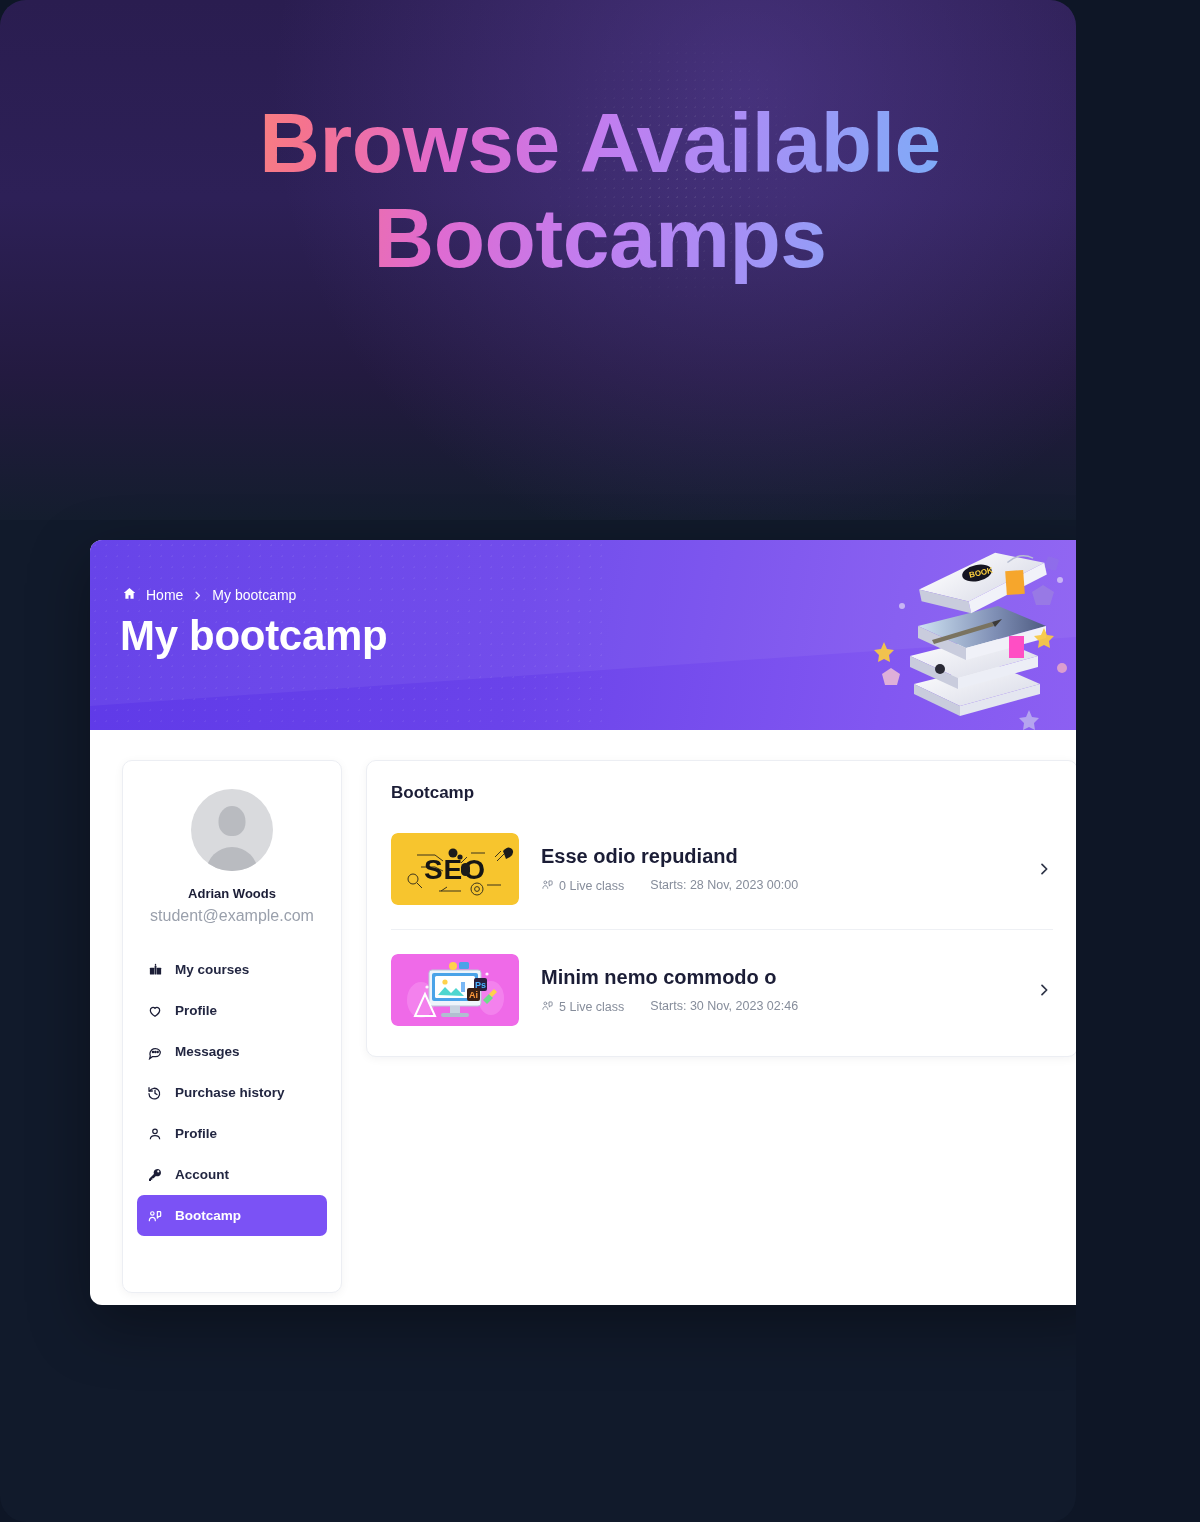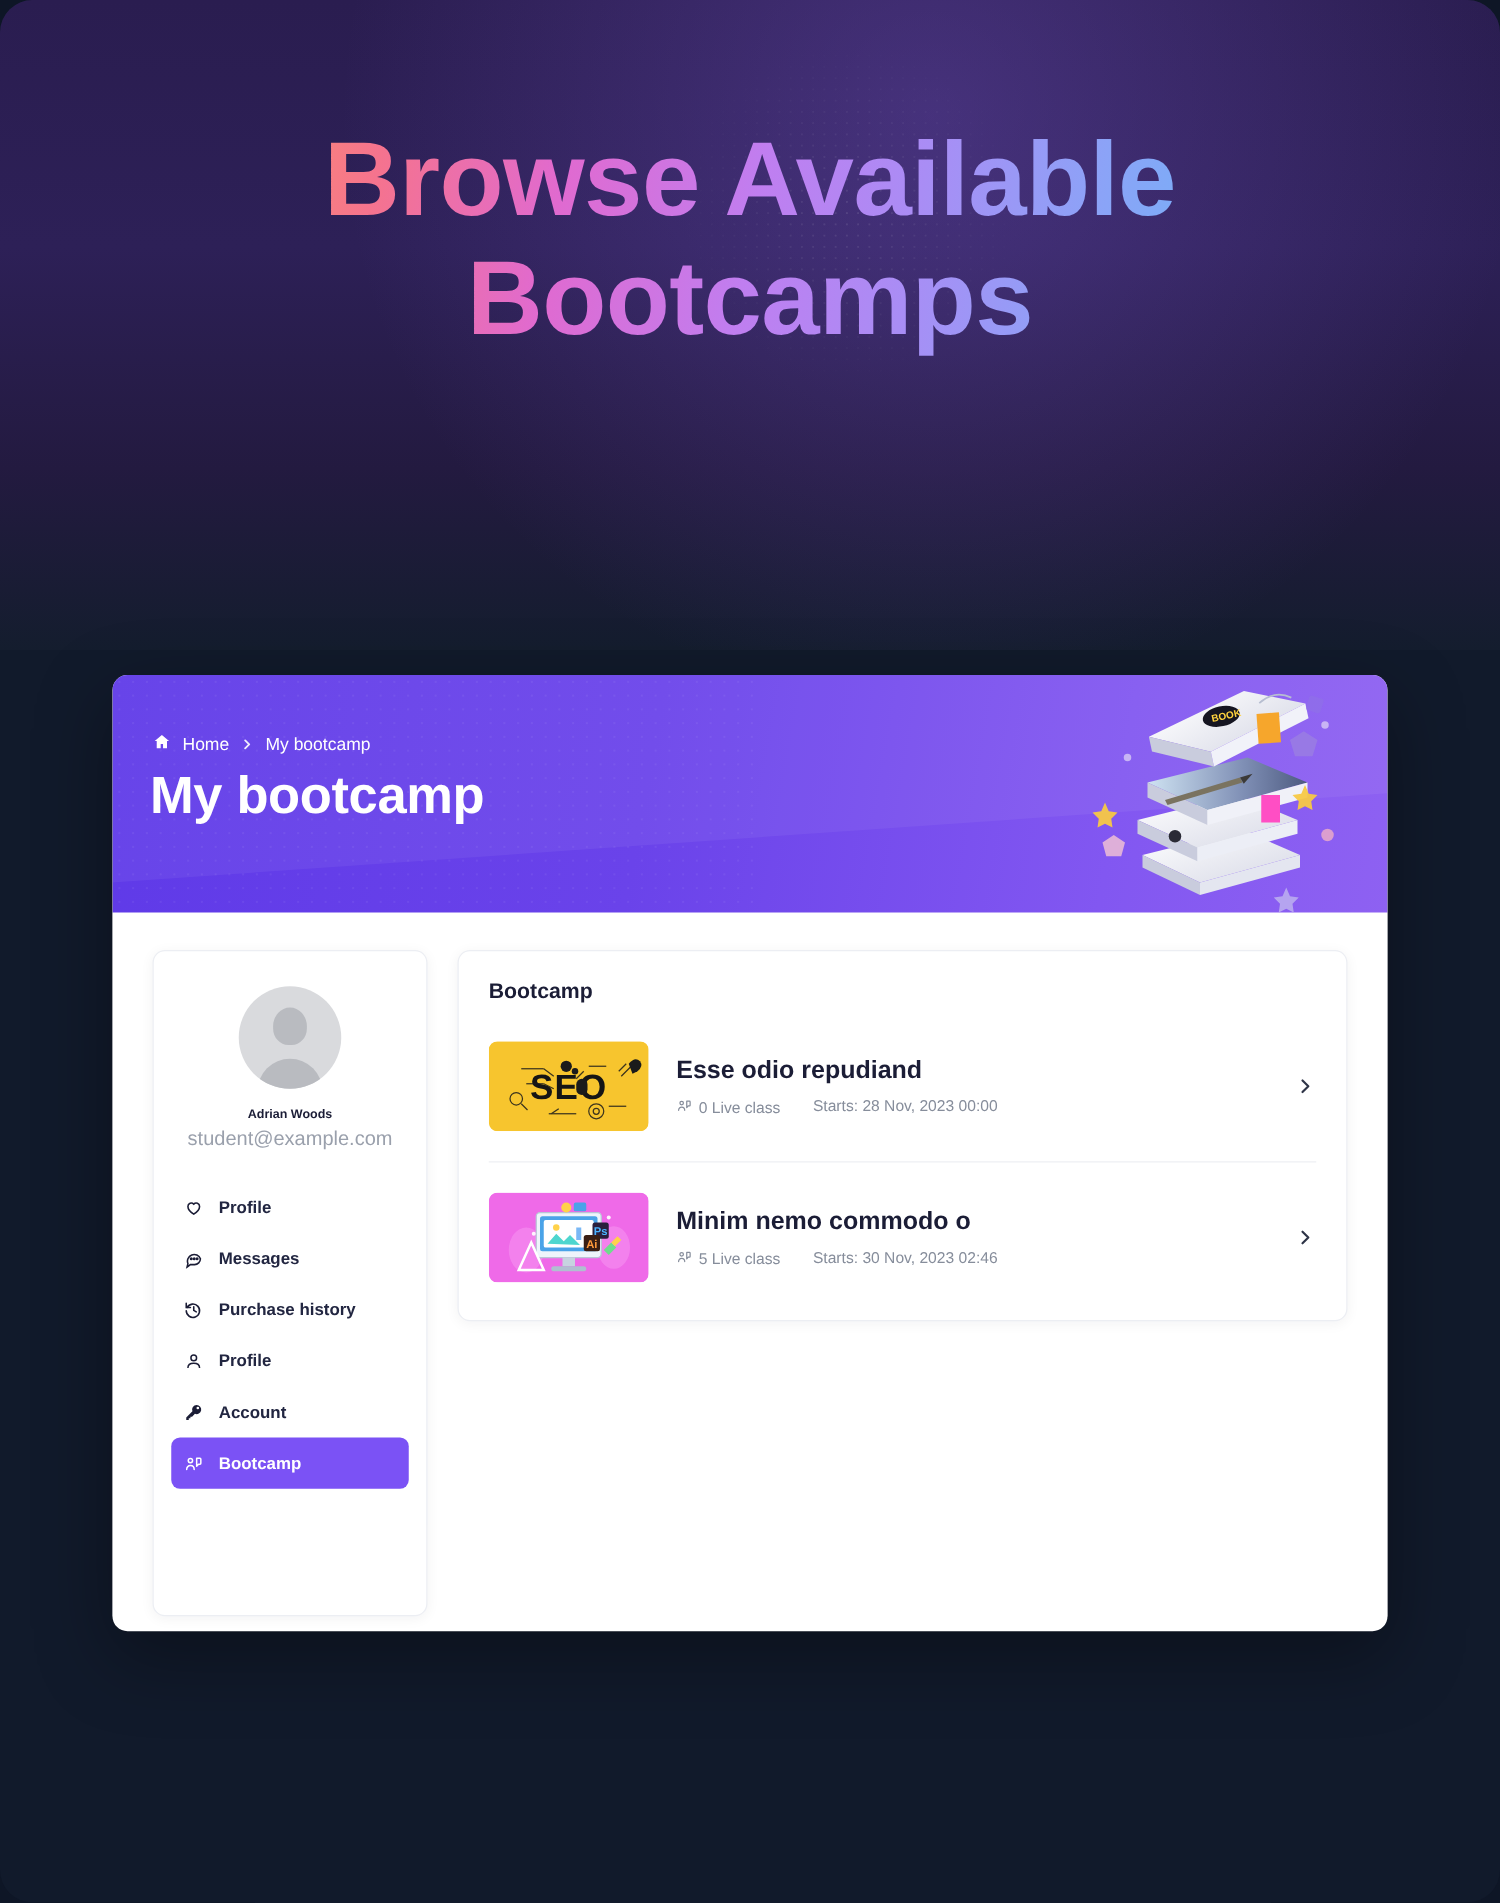--- a/index.html
+++ b/index.html
@@ -8,21 +8,21 @@
     width: 1200px;
     height: 1522px;
     overflow: hidden;
     background: #0e1626;
     font-family: "Liberation Sans", sans-serif;
   }
 
   
   .page {
     position: relative;
-    width: 1200px;
+    width: 1076px;
     height: 1522px;
     background: #111a2b;
     border-radius: 26px;
     overflow: hidden;
   }
 
   
   .hero-bg {
     position: absolute;
     left: 0; top: 0;
@@ -186,21 +186,21 @@
     position: absolute;
     left: 50%; bottom: -14px;
     transform: translateX(-50%);
     width: 52px; height: 38px;
     border-radius: 26px 26px 0 0;
     background: #b9bbc0;
   }
   .user-name {
     margin-top: 15px;
     text-align: center;
-    font-size: 10px;
+    font-size: 13px;
     font-weight: 700;
     color: #1b1d36;
   }
   .user-mail {
     margin-top: 6px;
     text-align: center;
     font-size: 16px;
     color: #9aa0ac;
   }
 
@@ -381,20 +381,31 @@
           <div class="avatar">
             <div class="head"></div>
             <div class="body"></div>
           </div>
         </div>
         <div class="user-name">Adrian Woods</div>
         <div class="user-mail">student@example.com</div>
 
         <nav class="side-nav">
 
+          <div class="nav-item">
+            <span class="ico">
+              <svg width="15" height="15" viewBox="0 0 24 24" fill="#1b1d36">
+                <path d="M11 3h2v3h-2z"></path>
+                  <rect x="3" y="9" width="7" height="11" rx="1"></rect>
+                  <rect x="14" y="9" width="7" height="11" rx="1"></rect>
+                  <rect x="10.5" y="6" width="3" height="14" rx="1"></rect>
+              </svg>
+            </span>
+            <span>My courses</span>
+          </div>
 
           <div class="nav-item">
             <span class="ico">
               <svg width="16" height="16" viewBox="0 0 24 24" fill="none" stroke="#1b1d36" stroke-width="1.9">
                 <path d="M12 20s-7-4.6-7-9.3A4 4 0 0 1 12 8a4 4 0 0 1 7 2.7C19 15.4 12 20 12 20z"></path>
               </svg>
             </span>
             <span>Profile</span>
           </div>
 

